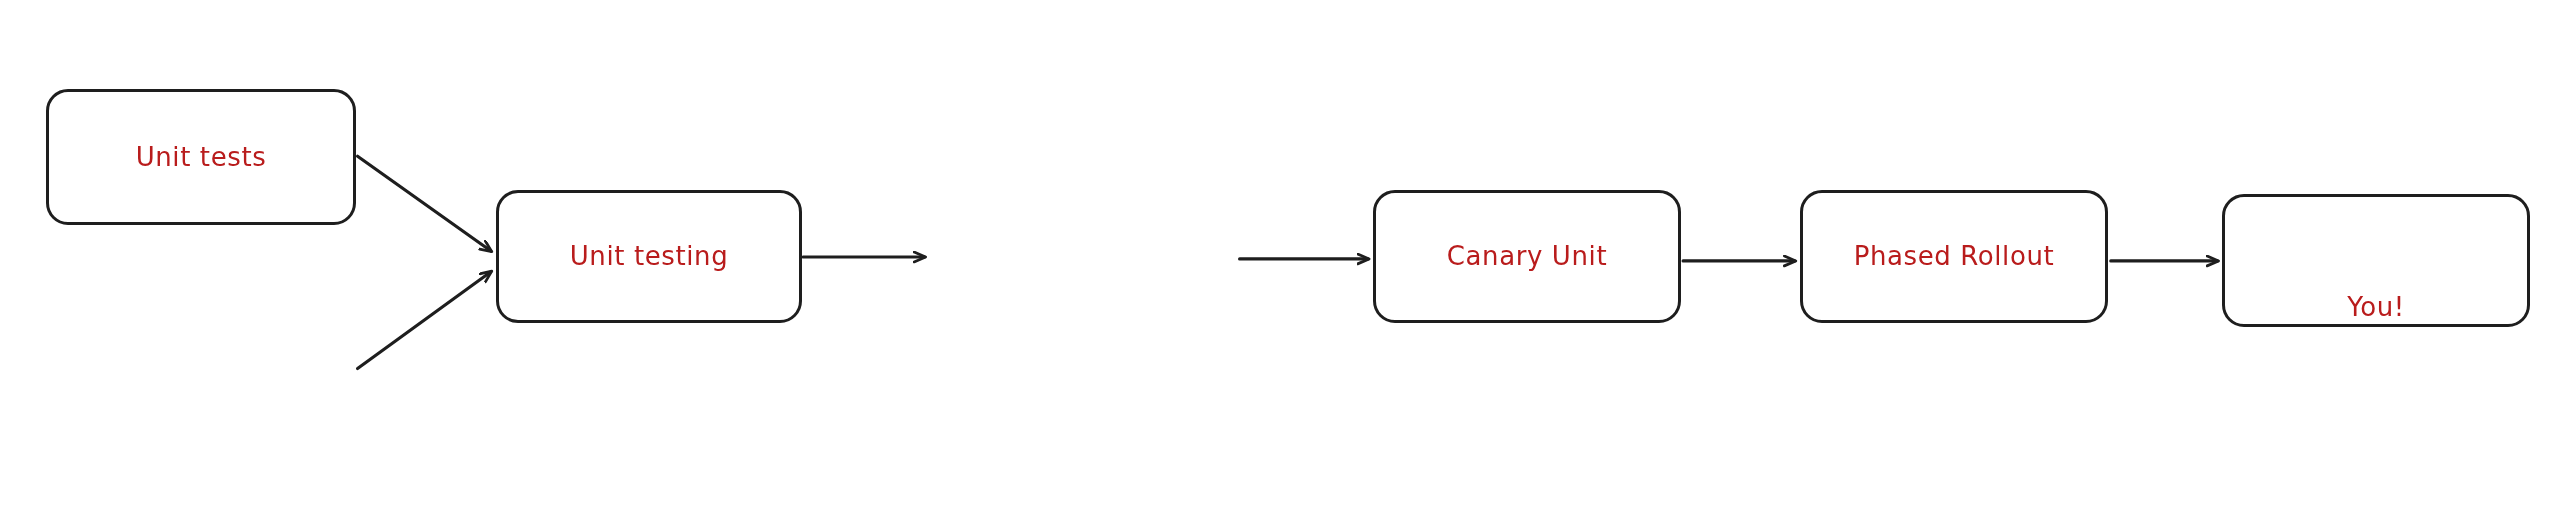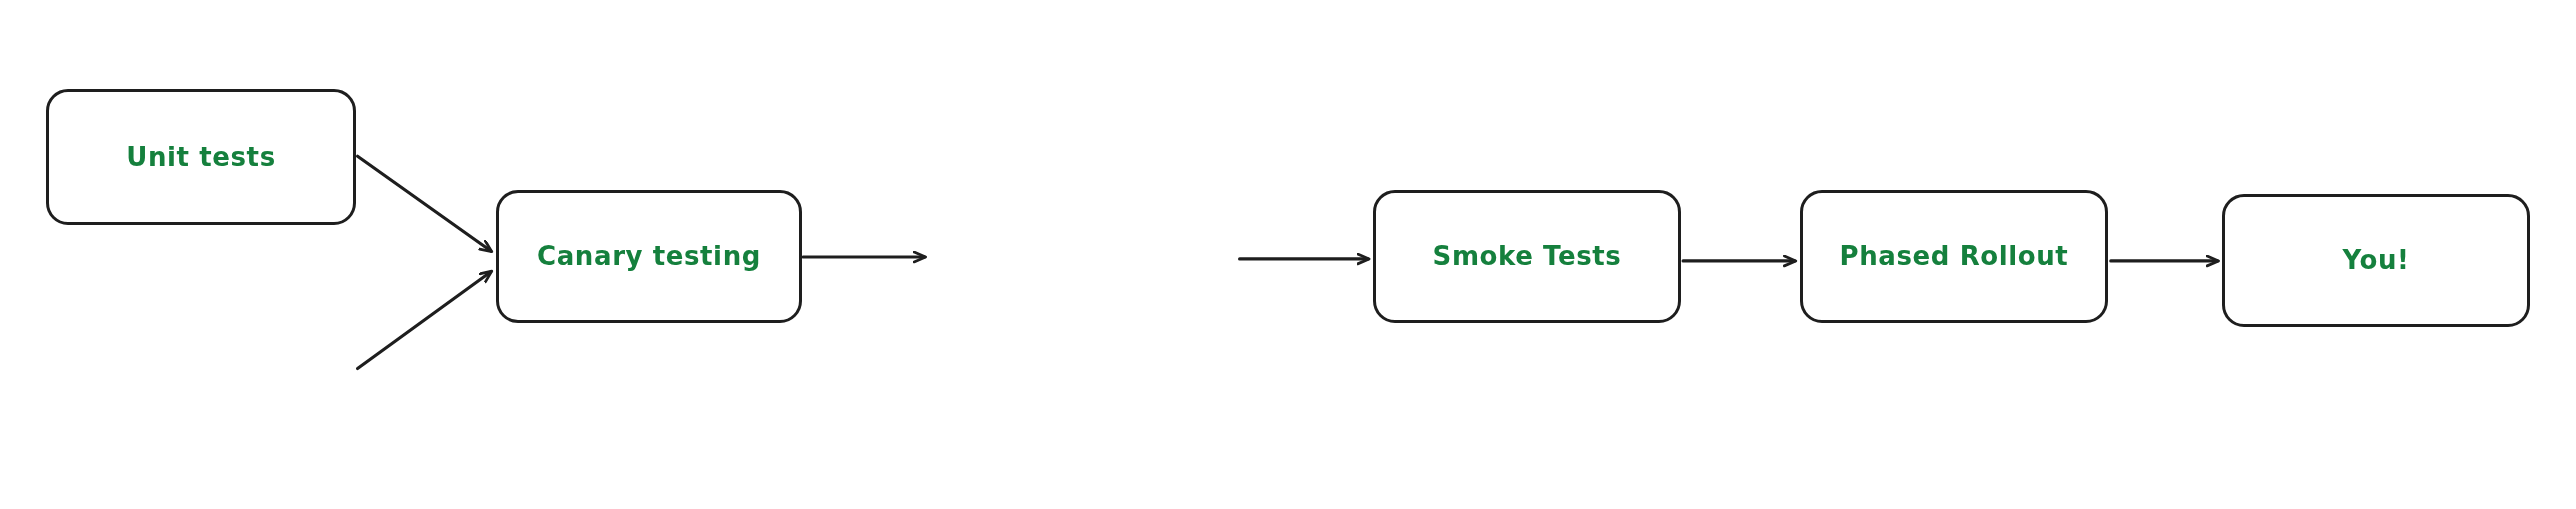--- a/index.html
+++ b/index.html
@@ -34,25 +34,25 @@
     border-radius: 22px;
     display: flex;
     align-items: center;
     justify-content: center;
     text-align: center;
   }
   .node-label {
     font-family: "DejaVu Sans", sans-serif;
     font-size: 26px;
     line-height: 1.32;
-    color: #15803d;
+    color: #b91c1c;
     letter-spacing: 0.6px;
     white-space: pre-line;
     padding: 0 12px;
-    font-weight: 700;
+    font-weight: 400;
   }
 </style>
 </head>
 <body>
 
 <div id="canvas">
 
   <svg id="edges" viewBox="0 0 2608 516" width="2576" height="510" xmlns="http://www.w3.org/2000/svg">
     <defs>
       <marker id="arrowhead" markerWidth="16" markerHeight="16" refX="11.5" refY="5.6" orient="auto" markerUnits="userSpaceOnUse">
@@ -72,30 +72,30 @@
 
     <path d="M 2137 264 L 2245 264" fill="none" stroke="#1e1e1e" stroke-width="3.2" stroke-linecap="round" marker-end="url(#arrowhead)"></path>
   </svg>
 
   <div class="node" style="left:46px; top:89px; width:310px; height:136px;">
     <span class="node-label">Unit tests</span>
   </div>
 
 
   <div class="node" style="left:496px; top:190px; width:306px; height:133px;">
-    <span class="node-label">Canary testing</span>
+    <span class="node-label">Unit testing</span>
   </div>
 
 
   <div class="node" style="left:1373px; top:190px; width:308px; height:133px;">
-    <span class="node-label">Smoke Tests</span>
+    <span class="node-label">Canary Unit</span>
   </div>
 
   <div class="node" style="left:1800px; top:190px; width:308px; height:133px;text-align:right;">
     <span class="node-label">Phased Rollout</span>
   </div>
 
-  <div class="node" style="left:2222px; top:194px; width:308px; height:133px;">
+  <div class="node" style="left:2222px; top:194px; width:308px; height:133px;align-items:flex-end;">
     <span class="node-label">You!</span>
   </div>
 
 </div>
 
 
 </body></html>

